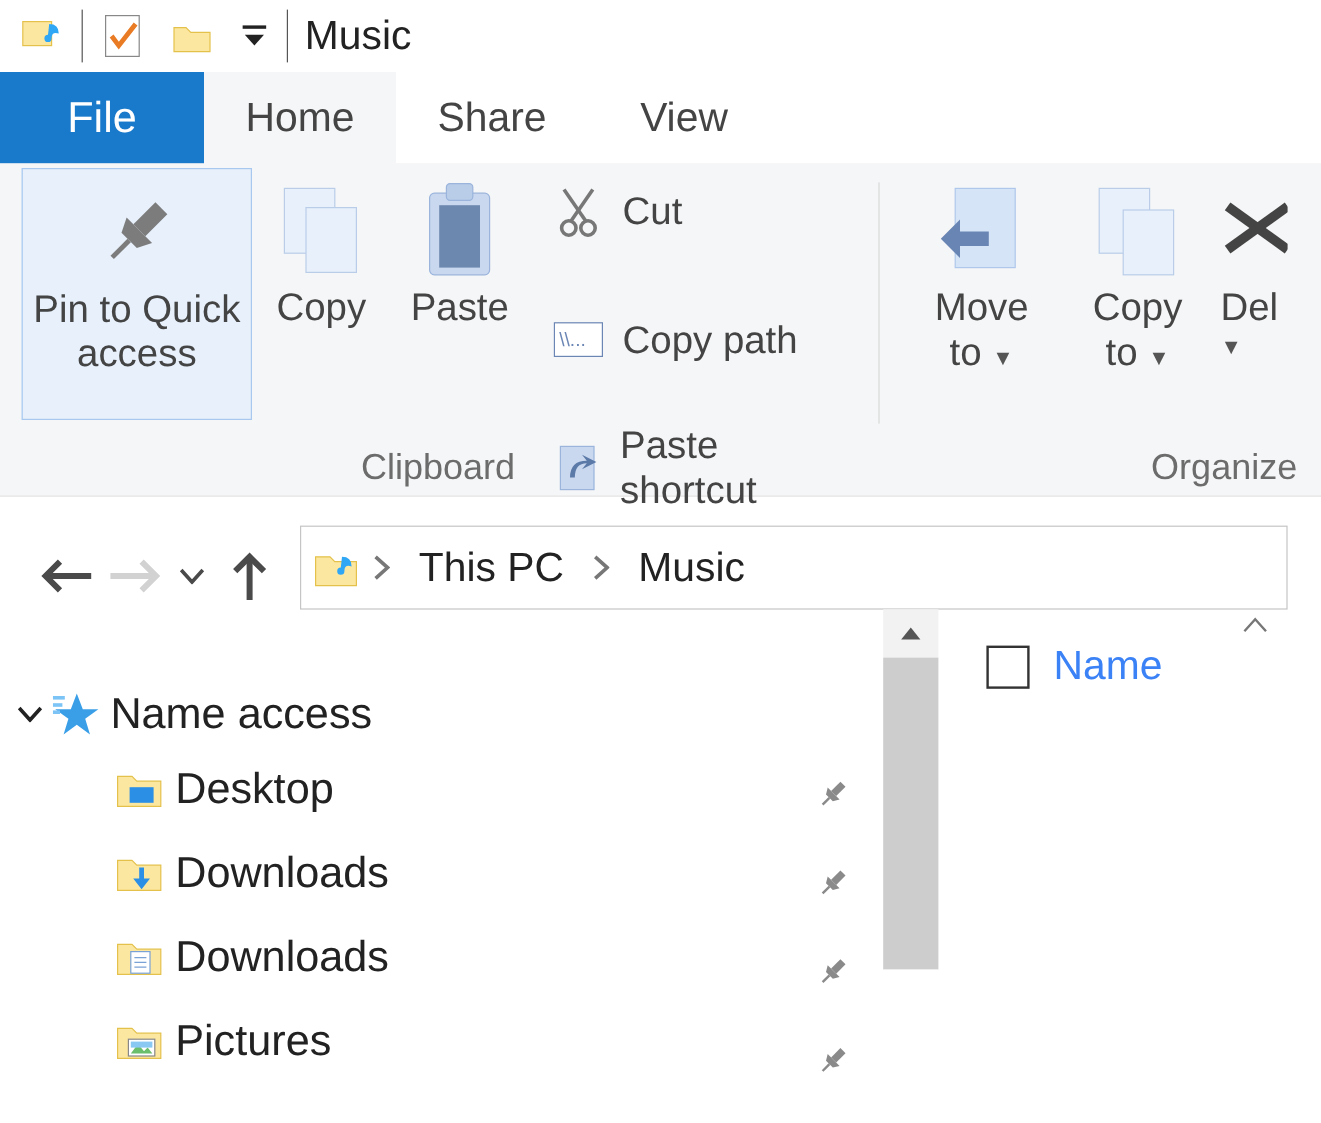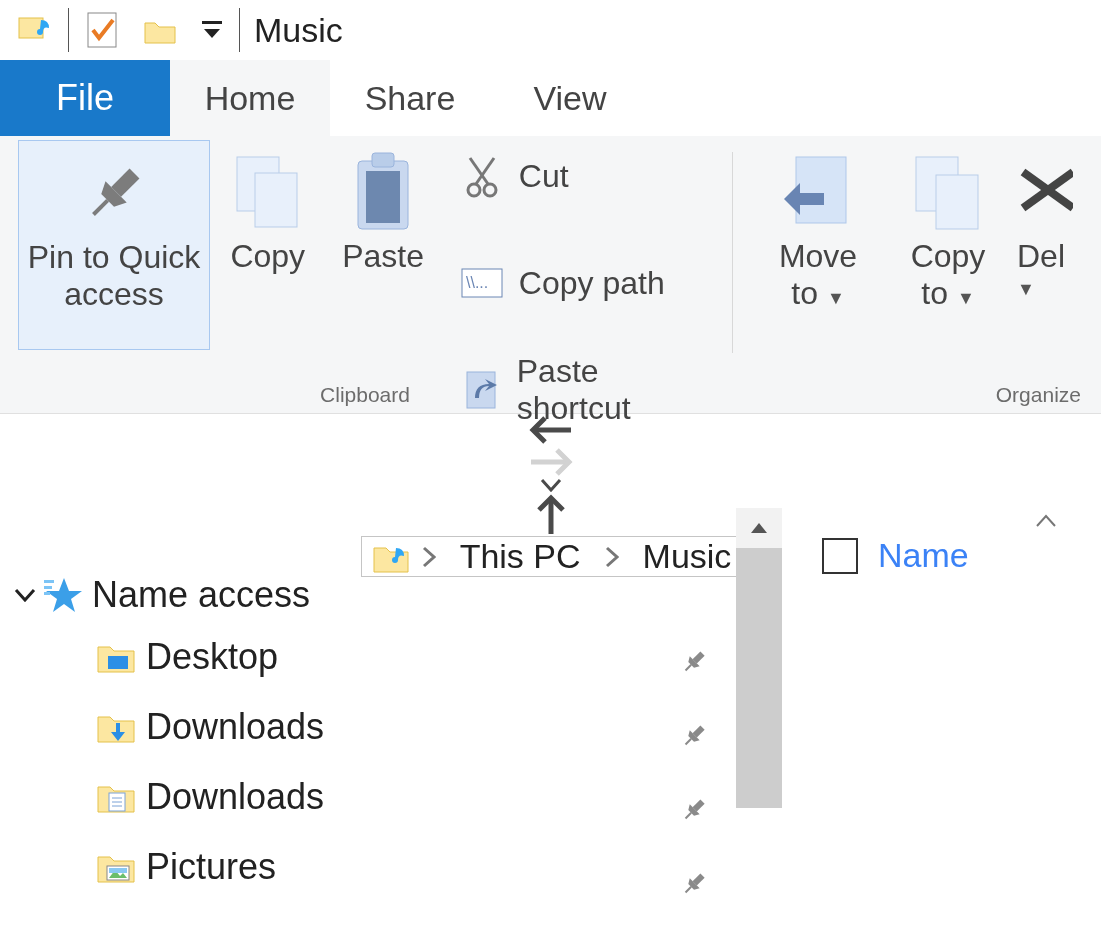--- a/index.html
+++ b/index.html
@@ -14,33 +14,33 @@
     
     .tabs-strip { display:flex; height:76px; background:#fff; }
     .tab-file { width:170px; background:#1979CA; color:#fff; display:flex; align-items:center; justify-content:center; font-size:36px; }
     .tab { width:160px; display:flex; align-items:center; justify-content:center; font-size:34px; color:#444; }
     .tab.active { background:#F5F6F7; }
     .tabs-strip .flex-fill { flex:1; }
 
     
     .ribbon { height:278px; background:#F5F6F7; border-bottom:1px solid #E0E0E0; display:flex; padding:0 18px; }
     .ribbon-group { display:flex; flex-direction:column; align-items:center; justify-content:space-between; padding:4px 0 2px; }
-    .ribbon-group-label { font-size:21px; color:#6C6C6C; margin-top:auto; padding-bottom:4px; }
+    .ribbon-group-label { font-size:30px; color:#6C6C6C; margin-top:auto; padding-bottom:4px; }
     .ribbon-vsep { width:1px; background:#D8D8D8; margin:16px 20px 60px; }
     .big-btn { display:flex; flex-direction:column; align-items:center; justify-content:flex-start; padding:8px 6px 4px; font-size:32px; color:#444; width:190px; }
     .big-btn .icon-slot { height:90px; display:flex; align-items:center; justify-content:center; }
     .big-btn span.line { display:block; line-height:1.15; text-align:center; }
     .big-btn.selected { background:#E7F0FB; border:1px solid #A8C8F0; }
     .small-cmds { display:flex; flex-direction:column; gap:10px; padding-top:4px; }
     .small-cmd { display:flex; align-items:center; gap:14px; font-size:32px; color:#444; height:64px; }
     .small-cmd .icon-slot { width:46px; display:flex; justify-content:center; }
     .drop-caret { font-size:18px; color:#555; margin-top:4px; }
 
     
-    .navbar { display:flex; align-items:center; height:94px; padding:0 14px; background:#fff;flex-direction:column; }
+    .navbar { display:flex; align-items:flex-end; height:94px; padding:0 28px; background:#fff; }
     .nav-btn { width:56px; height:56px; display:flex; align-items:center; justify-content:center; }
     .crumb-box { flex:1; height:70px; border:1px solid #C5C5C5; display:flex; align-items:center; padding:0 10px; margin-left:14px; }
     .crumb-box .crumb { font-size:34px; color:#222; padding:0 12px; }
     .crumb-box .chev { color:#888; }
 
     
     .content { display:flex; height:calc(936px - 60px - 76px - 278px - 94px); }
     .sidebar { width:736px; position:relative; padding-top:60px; overflow:hidden; }
     .tree-root { display:flex; align-items:center; gap:8px; font-size:36px; padding:6px 0 6px 14px; }
     .tree-item { display:flex; align-items:center; gap:10px; font-size:36px; padding:14px 0 14px 96px; }

